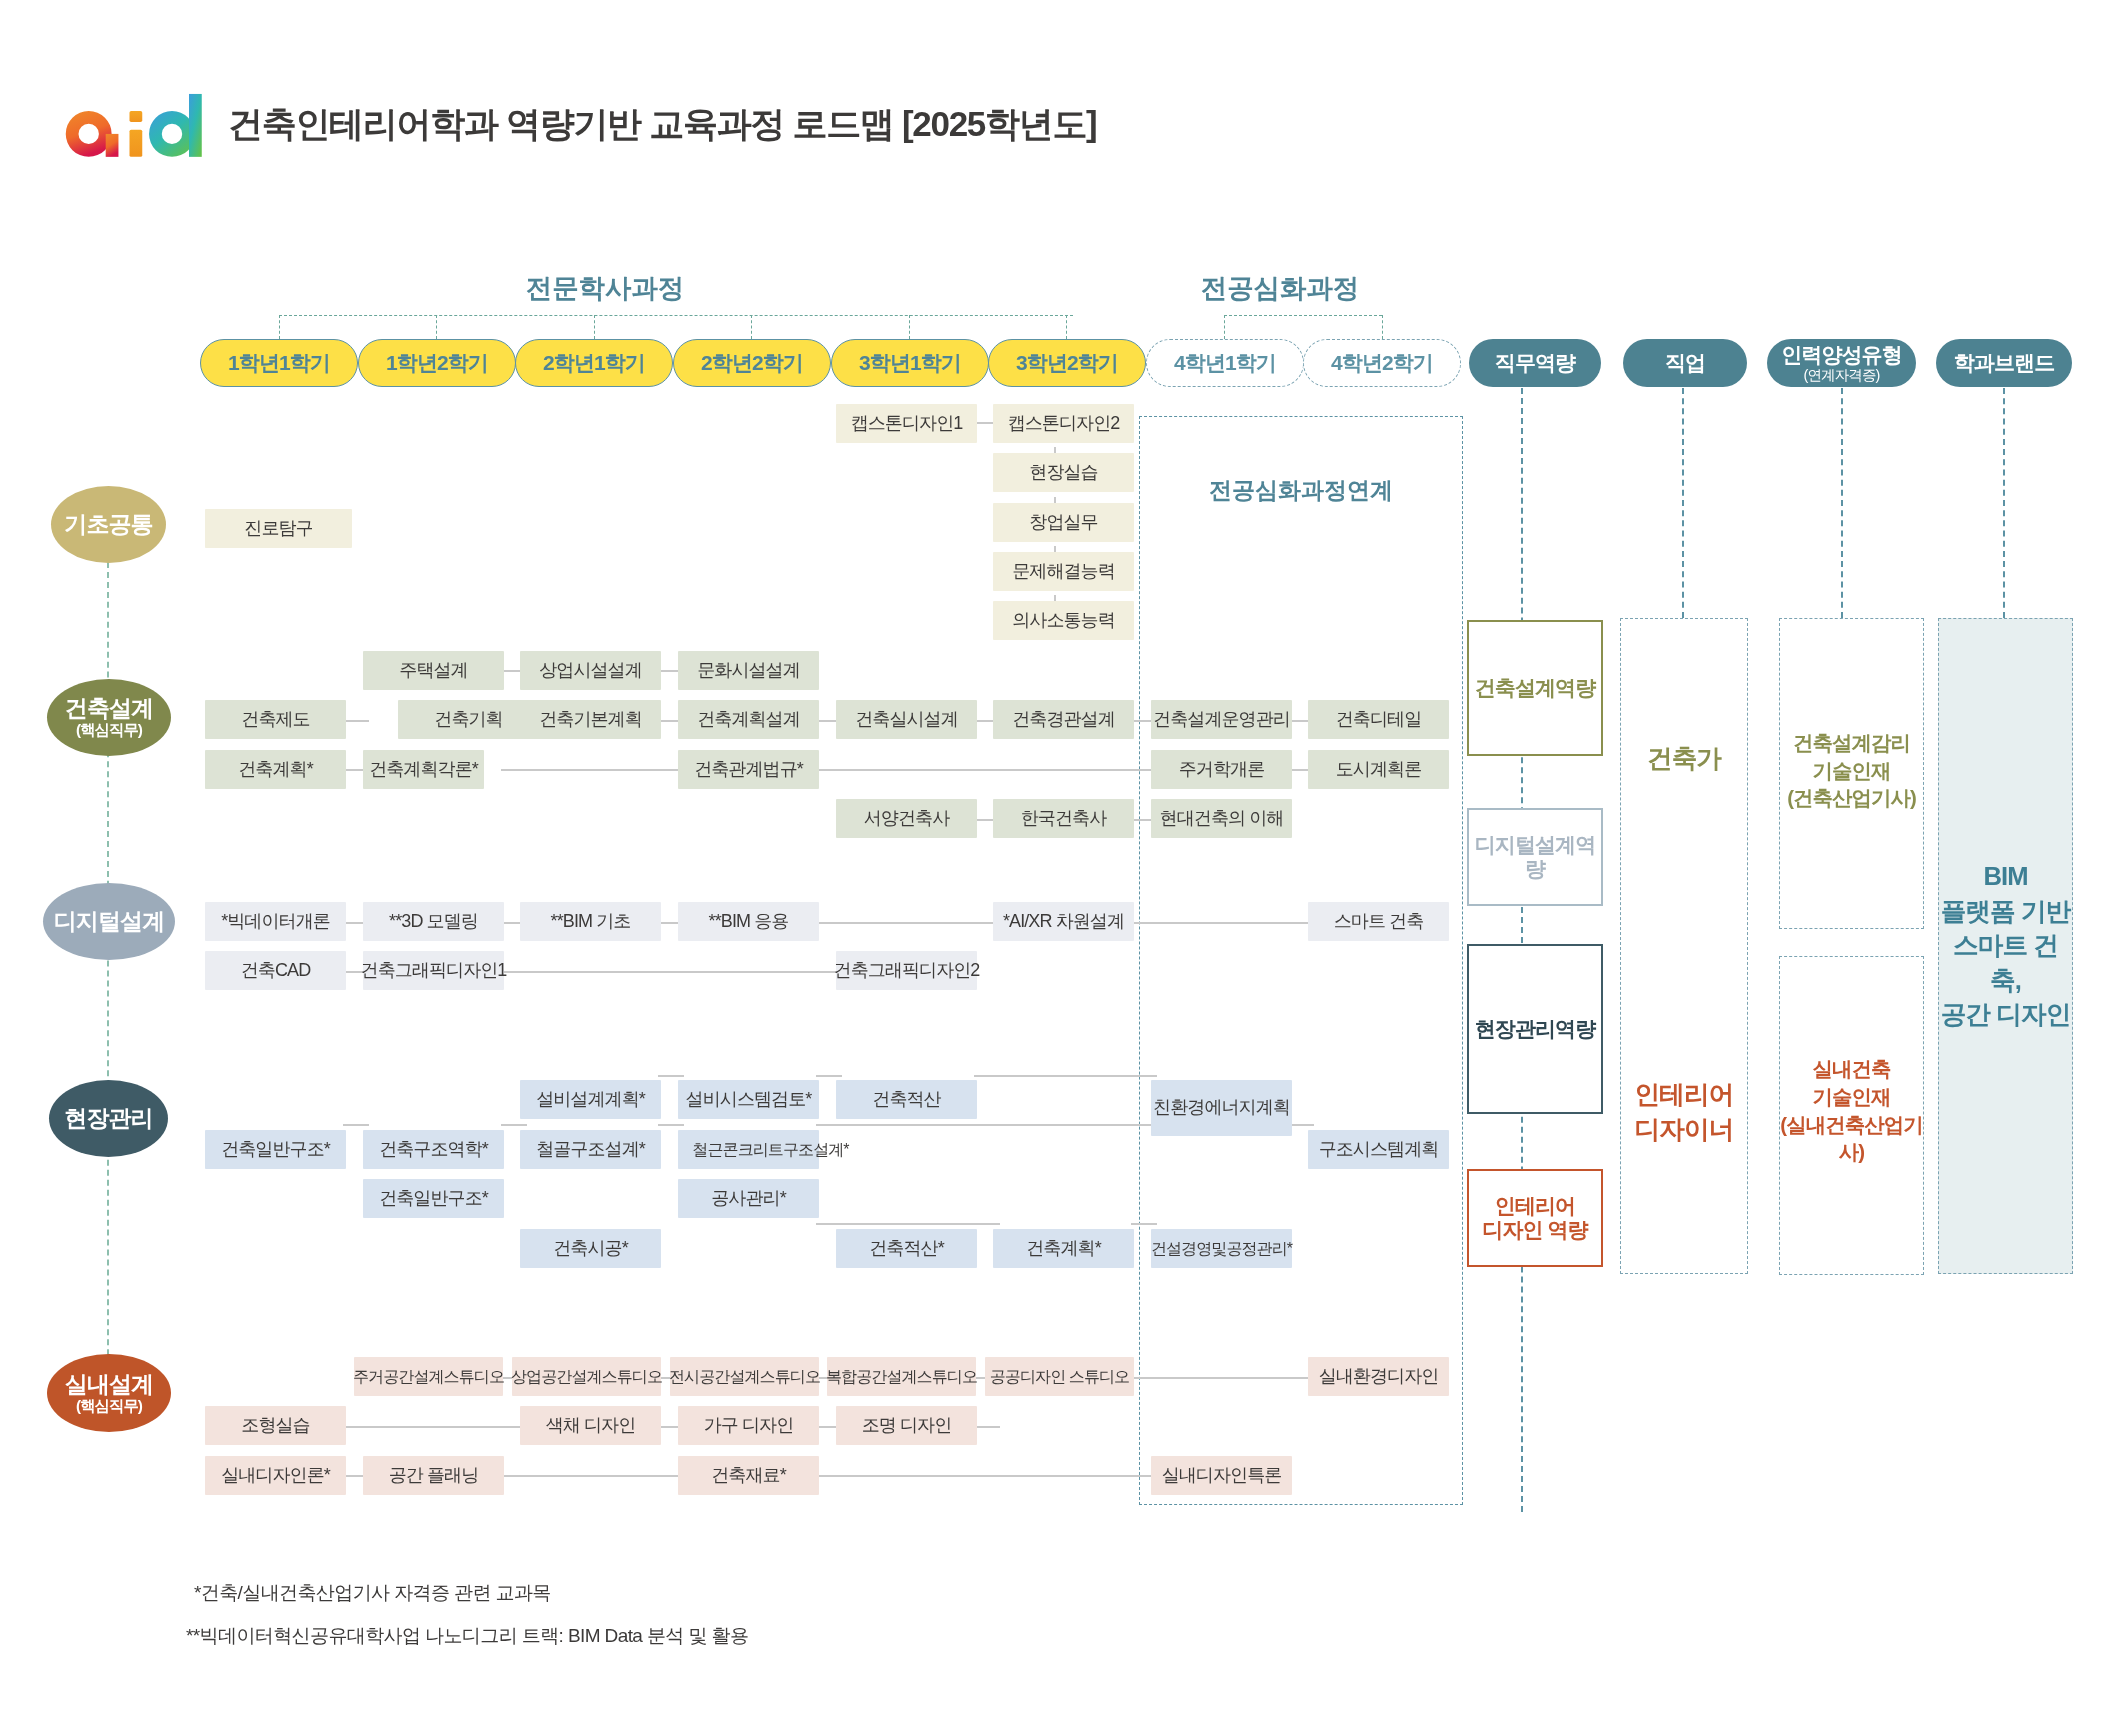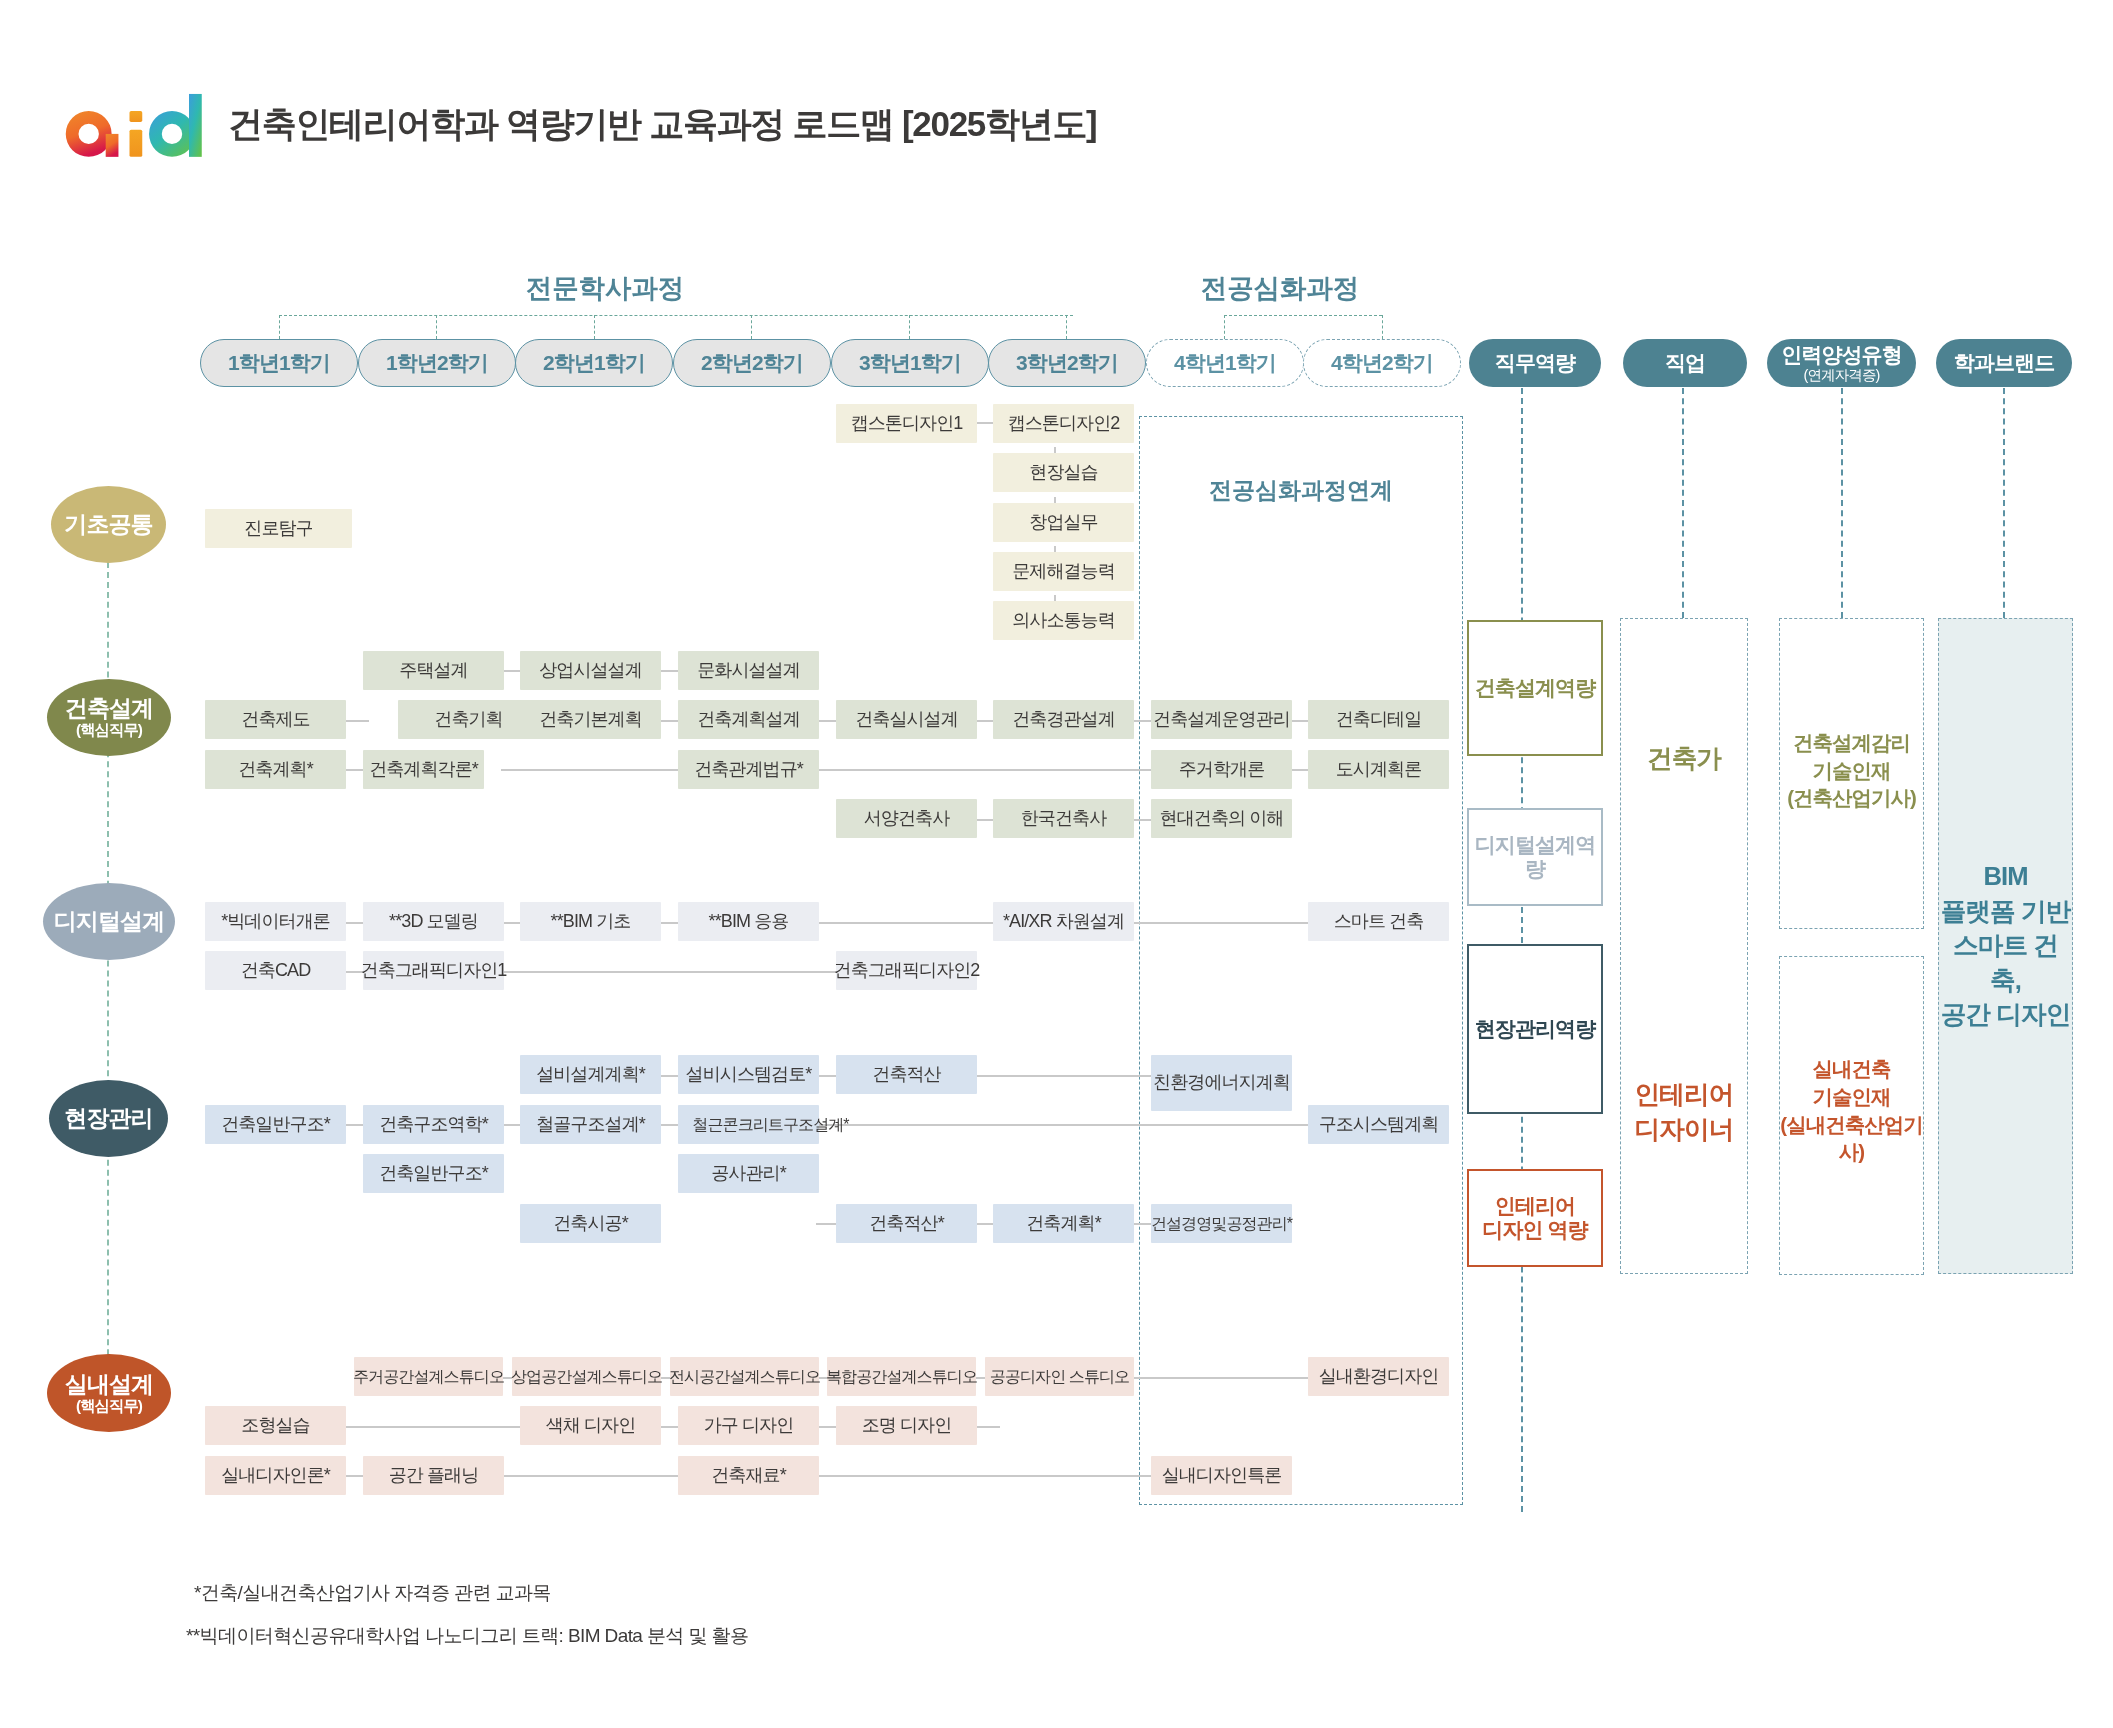--- a/index.html
+++ b/index.html
@@ -30,21 +30,21 @@
   .bracket{border-top:1.7px dashed #6aa79a;}
   .bracket-leg{border-left:1.7px dashed #6aa79a;}
 
   
   .pill{
     height:48px;border-radius:24px;
     display:flex;align-items:center;justify-content:center;
     font-size:21px;font-weight:bold;white-space:nowrap;
     letter-spacing:-0.9px;
   }
-  .pill-solid-line{border:1.7px solid #5c92a4;color:#4f8496;background:#e5e5e5;}
+  .pill-solid-line{border:1.7px solid #5c92a4;color:#4f8496;background:#fde047;}
   .pill-dashed{border:1.7px dashed #7ba3b2;color:#5c92a4;background:#fff;}
   .pill-filled{background:#4d8291;color:#ffffff;border:none;flex-direction:column;}
   .pill-filled .sub{font-size:14.5px;font-weight:normal;margin-top:-2.6px;}
 
   
   .row-label{
     border-radius:50%;
     display:flex;flex-direction:column;align-items:center;justify-content:center;
     color:#ffffff;font-weight:bold;font-size:23px;letter-spacing:-0.9px;
     text-align:center;line-height:1.08;
@@ -54,21 +54,21 @@
   
   .chip{
     display:flex;align-items:center;justify-content:center;
     font-size:18px;color:#3c3a39;text-align:center;
     letter-spacing:-0.9px;line-height:1.1;white-space:nowrap;
     border-radius:0.9px;
   }
   .c-base{background:#f2efde;}
   .c-arch{background:#dde3d5;}
   .c-digital{background:#ebedf2;}
-  .c-site{background:#d7e2ef;}
+  .c-site{background:#d7e2ef;margin-top:25px;}
   .c-interior{background:#f3e3dd;}
 
   
   .hline{background:#c9c9c9;height:1.7px;}
   .vline{background:#c9c9c9;width:1.7px;}
 
   
   .rail{border-left:2.6px dashed #8dbfae;}
 
   

